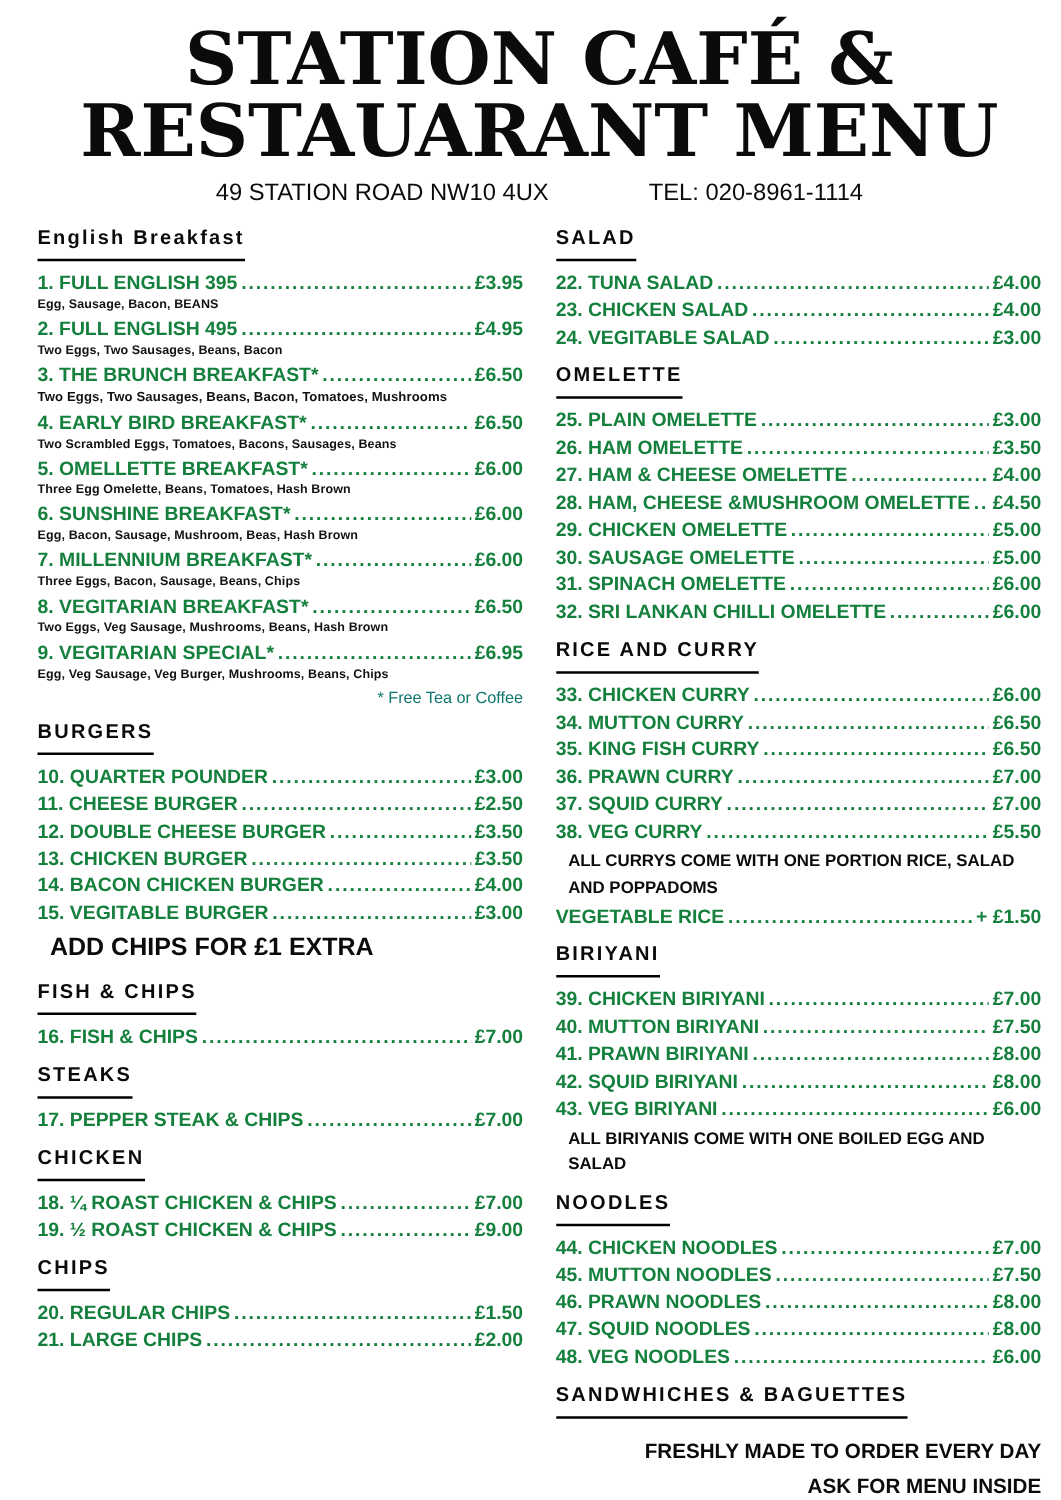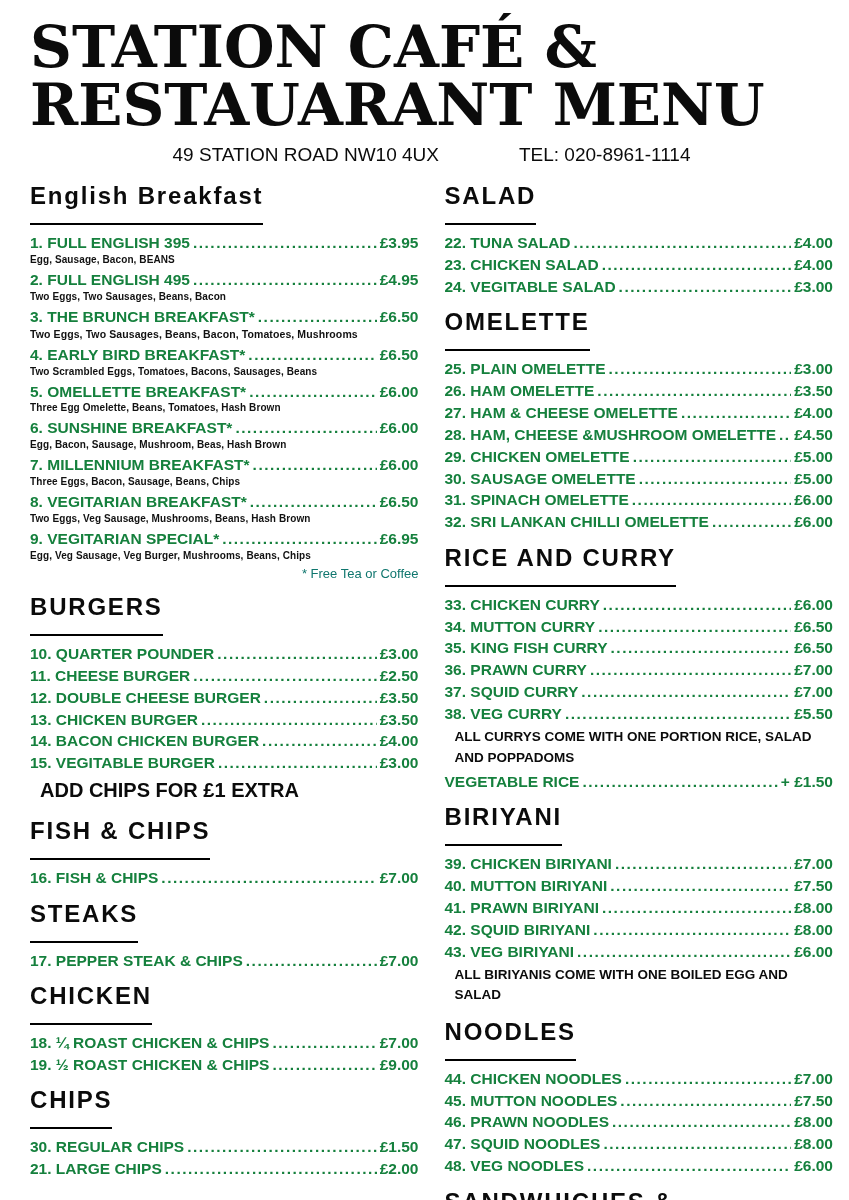--- a/index.html
+++ b/index.html
@@ -5,36 +5,36 @@
   * { box-sizing: border-box; }
   html, body { margin: 0; padding: 0; background: #ffffff; }
   .page {
     width: 849px; height: 1200px; background: #ffffff; color: #000;
     font-family: "Liberation Sans", sans-serif;
     padding: 14px 16px 8px 30px; overflow: hidden;
   }
   
   .title {
     font-family: "DejaVu Serif", serif; font-weight: bold;
-    font-size: 58px; line-height: 1.0; text-align: left;
+    font-size: 58px; line-height: 1.0; text-align: center;
     margin: 4px 0 10px 0; letter-spacing: 0px; color: #0b0b0b;
   }
   .title .tline { display: block; }
   .addr-line {
     display: flex; justify-content: center; gap: 80px;
     font-size: 19px; font-weight: normal; margin: 2px 0 16px 0; color: #0b0b0b;
   }
   
   .cols { display: flex; gap: 26px; }
   .col { flex: 1; min-width: 0; }
   .menu-section { margin-top: 12px; }
   .menu-section:first-child { margin-top: 0; }
   .section-heading {
-    display: inline-block; font-size: 24px; font-weight: bold;
-    letter-spacing: 1.8px; margin: 0 0 8px 0; padding-bottom: 13px;
+    display: inline-block; font-size: 16px; font-weight: bold;
+    letter-spacing: 1.8px; margin: 0 0 8px 0; padding-bottom: 7px;
     border-bottom: 2px solid #000; color: #0b0b0b;
   }
   
   .item-row {
     display: flex; align-items: baseline;
     font-size: 15.5px; font-weight: bold; line-height: 1.25;
     margin-bottom: 2.5px; color: #15803d;
   }
   .item-name { white-space: nowrap; }
   .dots { flex: 1; overflow: hidden; white-space: nowrap; margin: 0 3px; }
@@ -151,21 +151,21 @@
         <section class="menu-section"><h2 class="section-heading">CHICKEN</h2><div class="item-row">
             <span class="item-name">18. ¼ ROAST CHICKEN &amp; CHIPS</span>
             <span class="dots"></span>
             <span class="item-price">£7.00</span>
           </div><div class="item-row">
             <span class="item-name">19. ½ ROAST CHICKEN &amp; CHIPS</span>
             <span class="dots"></span>
             <span class="item-price">£9.00</span>
           </div></section>
         <section class="menu-section"><h2 class="section-heading">CHIPS</h2><div class="item-row">
-            <span class="item-name">30. REGULAR CHIPS</span>
+            <span class="item-name">20. REGULAR CHIPS</span>
             <span class="dots"></span>
             <span class="item-price">£1.50</span>
           </div><div class="item-row">
             <span class="item-name">21. LARGE CHIPS</span>
             <span class="dots"></span>
             <span class="item-price">£2.00</span>
           </div></section>
       </div>
     <div class="col" id="col-right">
         <section class="menu-section"><h2 class="section-heading">SALAD</h2><div class="item-row">

